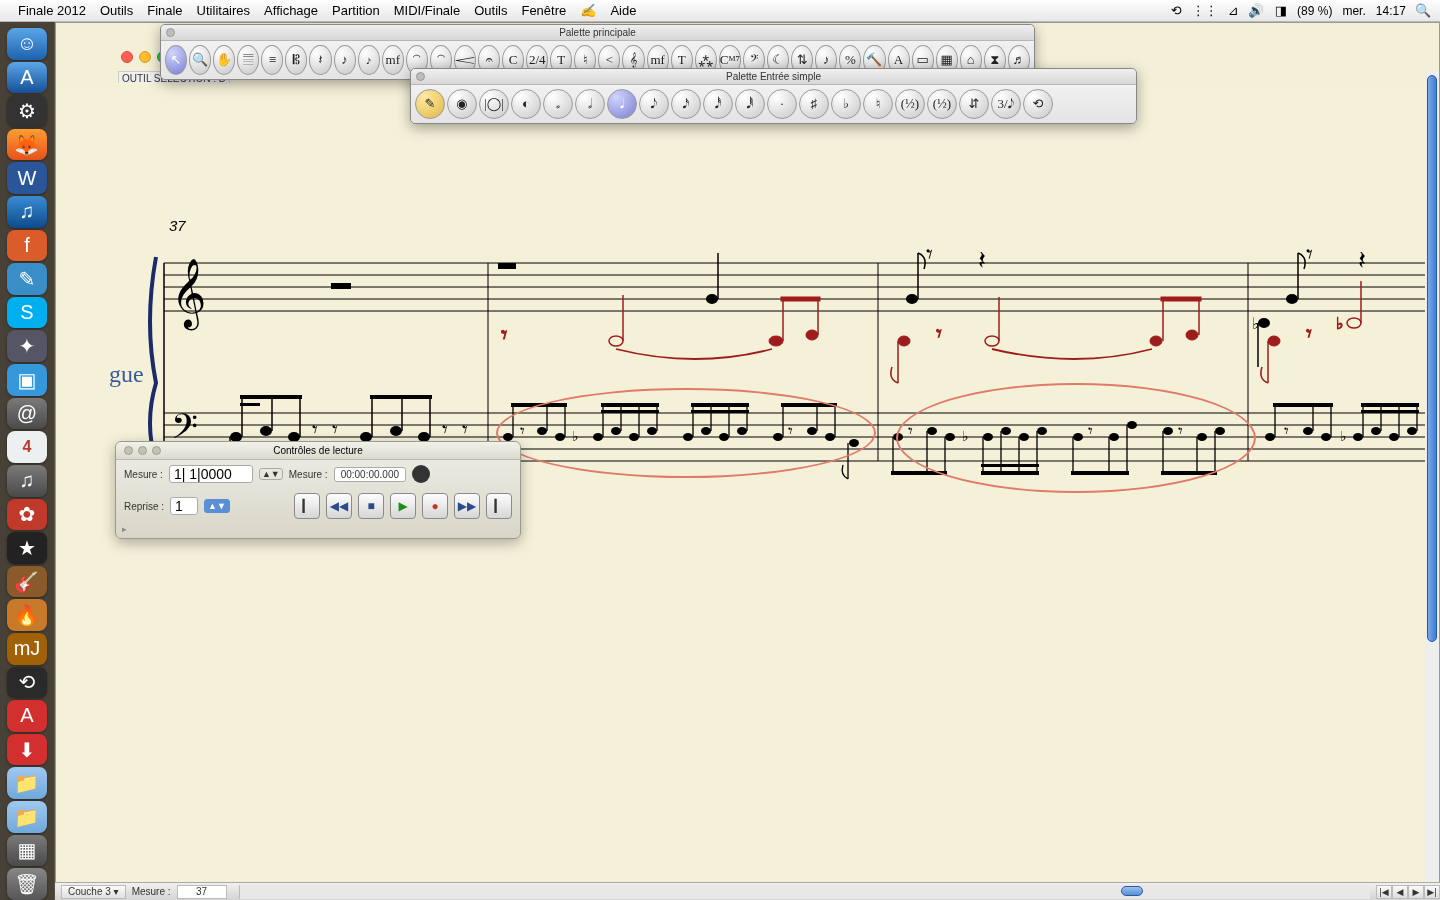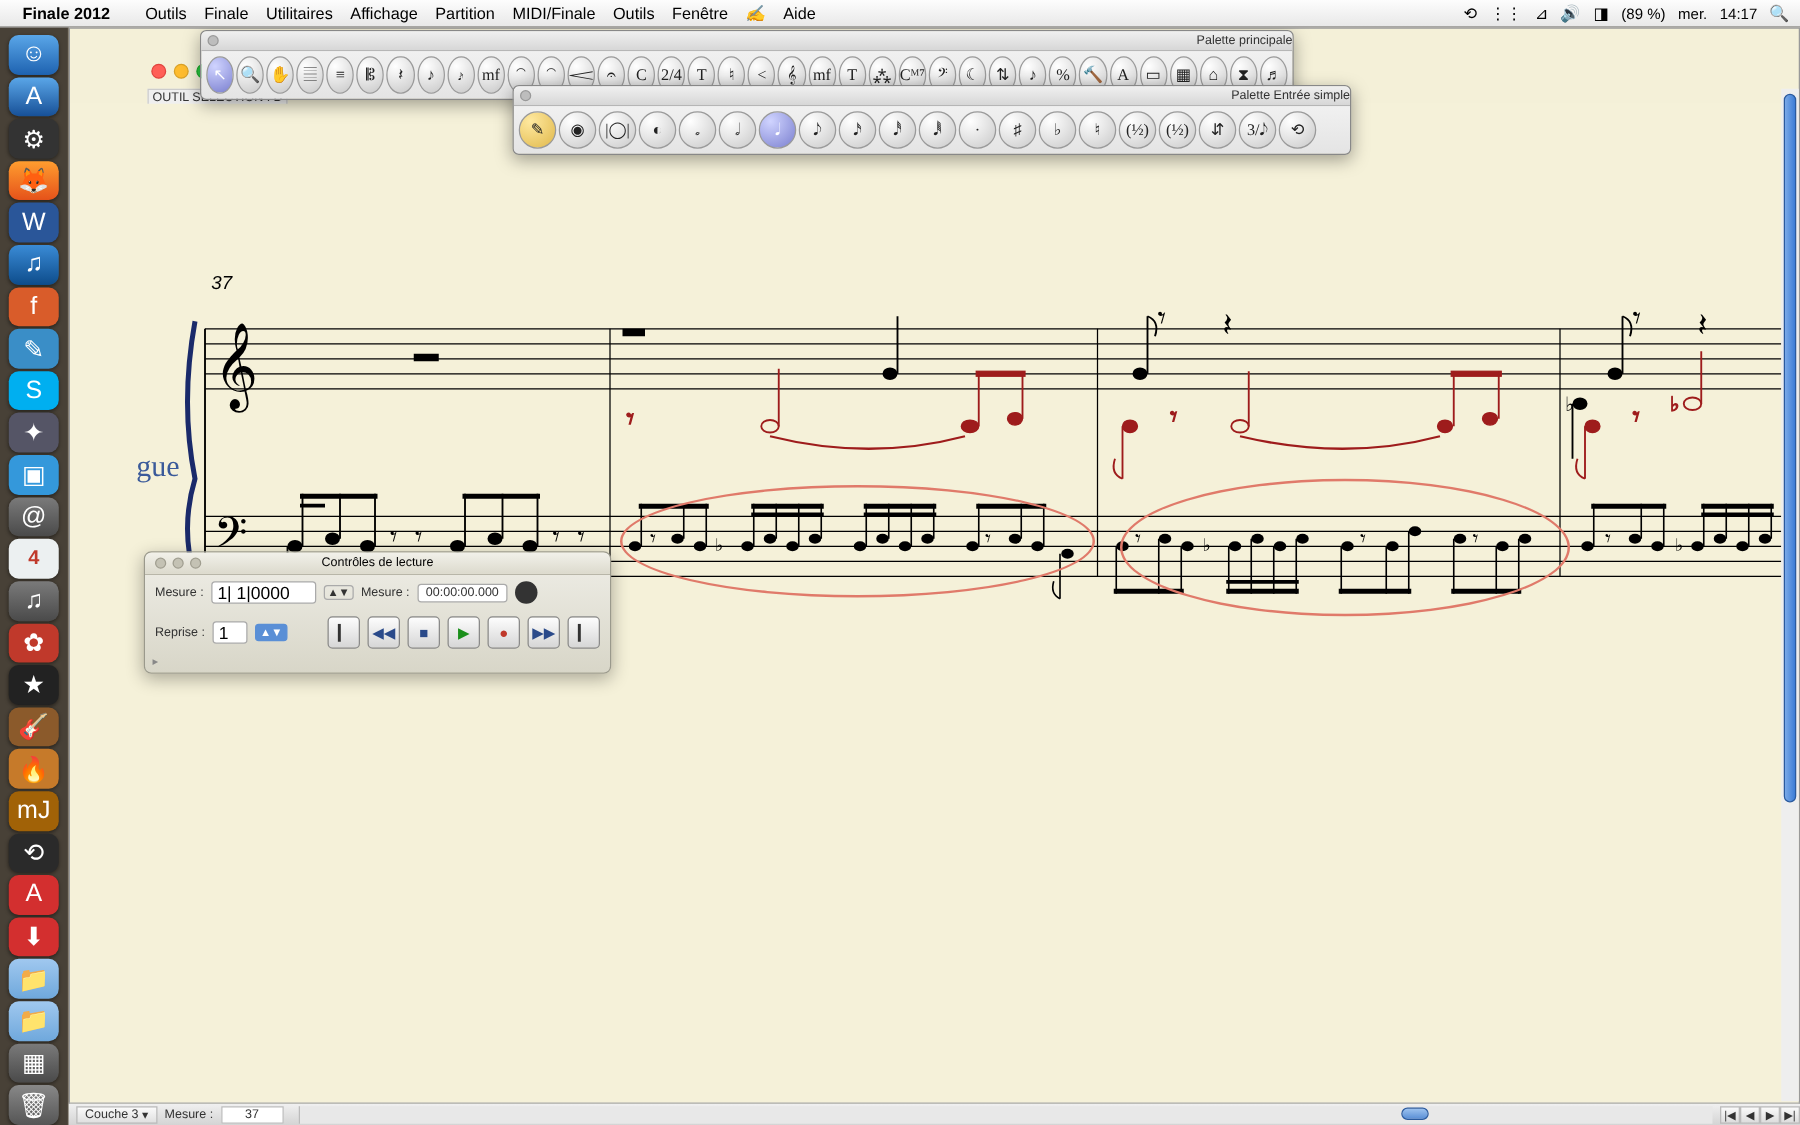--- a/index.html
+++ b/index.html
@@ -1,21 +1,21 @@
 <!DOCTYPE html>
 <html><head>
 <meta charset="utf-8">
 <style>
 *{box-sizing:border-box;margin:0;padding:0;font-family:"Lucida Grande","Helvetica Neue",Arial,sans-serif}
 body{width:1440px;height:900px;overflow:hidden;background:#5a5245}
 
 
 .menubar{position:absolute;top:0;left:0;right:0;height:22px;background:linear-gradient(#fdfdfd,#e8e8e8);border-bottom:1px solid #b7b7b7;display:flex;align-items:center;font-size:13px;color:#000;padding:0 8px;z-index:100}
 .menubar .apple{font-size:15px;margin-right:10px}
-.menubar .app-name{font-weight:bold;margin-right:28px}
+.menubar .app-name{font-weight:normal;margin-right:14px}
 .menubar .menu-item{margin-right:14px;cursor:default}
 .menubar .right{margin-left:auto;display:flex;align-items:center;gap:10px;font-size:12px}
 .menubar .right .ico{font-size:13px}
 
 
 .dock{position:absolute;left:0;top:22px;bottom:0;width:54px;background:rgba(40,35,30,.35);display:flex;flex-direction:column;align-items:center;padding-top:6px;gap:2px;z-index:50}
 .dock .dock-item{width:40px;height:40px;border-radius:8px;background:linear-gradient(#6a6a6a,#3a3a3a);display:flex;align-items:center;justify-content:center;color:#fff;font-size:20px;box-shadow:0 1px 3px rgba(0,0,0,.4)}
 .dock .finder{background:linear-gradient(#5aa6e8,#1e62b0)}
 .dock .appstore{background:linear-gradient(#5aa6e8,#175097)}
 .dock .settings{background:#333}
@@ -56,32 +56,32 @@
 .statusbar{position:absolute;left:55px;right:0;bottom:0;height:18px;background:linear-gradient(#f0f0f0,#d4d4d4);border-top:1px solid #aaa;display:flex;align-items:center;font-size:10px;color:#333;gap:6px;padding-left:6px}
 .statusbar .cell{border:1px solid #bbb;background:#fff;padding:0 4px;height:14px;display:flex;align-items:center}
 .statusbar .drop{border:1px solid #bbb;background:linear-gradient(#fafafa,#e0e0e0);padding:0 6px;height:14px;display:flex;align-items:center}
 .statusbar .hscroll{flex:1;height:14px;background:#e8e8e8;border-left:1px solid #bbb;position:relative;margin-left:6px}
 .statusbar .hthumb{position:absolute;left:78%;width:22px;height:10px;top:1px;background:linear-gradient(#9cc2ef,#5a8fd6);border:1px solid #2a5a9e;border-radius:5px}
 .statusbar .arrows{display:flex;gap:0}
 .statusbar .arrows span{width:16px;height:14px;border:1px solid #bbb;background:linear-gradient(#fafafa,#ddd);display:flex;align-items:center;justify-content:center;font-size:9px}
 
 
 .palette{position:absolute;background:linear-gradient(#f6f6f6,#e4e4e4);border:1px solid #888;border-radius:5px;box-shadow:0 4px 14px rgba(0,0,0,.35);z-index:70}
-.palette .p-title{height:16px;background:linear-gradient(#f0f0f0,#d7d7d7);border-bottom:1px solid #b6b6b6;text-align:right;font-size:10px;color:#333;line-height:16px;position:relative;border-radius:5px 5px 0 0}
+.palette .p-title{height:16px;background:linear-gradient(#f0f0f0,#d7d7d7);border-bottom:1px solid #b6b6b6;text-align:center;font-size:10px;color:#333;line-height:16px;position:relative;border-radius:5px 5px 0 0}
 .palette .p-title .dot{position:absolute;left:5px;top:3px;width:9px;height:9px;border-radius:50%;background:#bdbdbd;border:1px solid #999}
 .palette .p-row{display:flex;padding:3px;gap:0}
 .tool-btn{width:30px;height:30px;border:1px solid #9a9a9a;background:radial-gradient(circle at 30% 25%,#fff,#c8c8c8);border-radius:50%;margin:1px;display:flex;align-items:center;justify-content:center;font-size:13px;color:#222;cursor:default;font-family:Georgia,serif}
 .tool-btn.sel{background:radial-gradient(circle at 30% 25%,#d0d4ff,#7a7fcf);color:#fff}
 .tool-btn.gold{background:radial-gradient(circle at 30% 25%,#ffe9a0,#e0b84a)}
 
 .palette.main{left:160px;top:24px;width:875px}
-.palette.simple{left:410px;top:68px;width:671px}
-
-
-.playback{position:absolute;left:115px;top:441px;width:374px;background:linear-gradient(#efeee7,#d8d6c8);border:1px solid #9a998c;border-radius:6px;box-shadow:0 4px 14px rgba(0,0,0,.3);z-index:65}
+.palette.simple{left:410px;top:68px;width:727px}
+
+
+.playback{position:absolute;left:115px;top:441px;width:406px;background:linear-gradient(#efeee7,#d8d6c8);border:1px solid #9a998c;border-radius:6px;box-shadow:0 4px 14px rgba(0,0,0,.3);z-index:65}
 .playback .pb-title{height:18px;background:linear-gradient(#f2f1ea,#dcdacd);border-bottom:1px solid #b8b6a8;text-align:center;font-size:10px;line-height:18px;border-radius:6px 6px 0 0;position:relative}
 .playback .pb-title .dots{position:absolute;left:8px;top:4px;display:flex;gap:5px}
 .playback .pb-title .dots span{width:9px;height:9px;border-radius:50%;background:#c4c2b4;border:1px solid #a09e90}
 .playback .pb-row{display:flex;align-items:center;padding:5px 8px;gap:6px;font-size:10px;color:#333}
 .playback input[type=text]{height:18px;border:1px solid #aaa;background:#fff;font-size:14px;padding:0 4px;border-radius:3px}
 .playback .pb-btn{width:26px;height:26px;border:1px solid #8a8a8a;border-radius:4px;background:linear-gradient(#fdfdfd,#d6d6d6);display:flex;align-items:center;justify-content:center;font-size:12px}
 .playback .play{color:#1a8f1a}
 .playback .rec{color:#c0392b}
 .playback .stop{color:#2a4a8a}
 .playback .clock{width:18px;height:18px;border-radius:50%;background:#333;display:inline-block}

